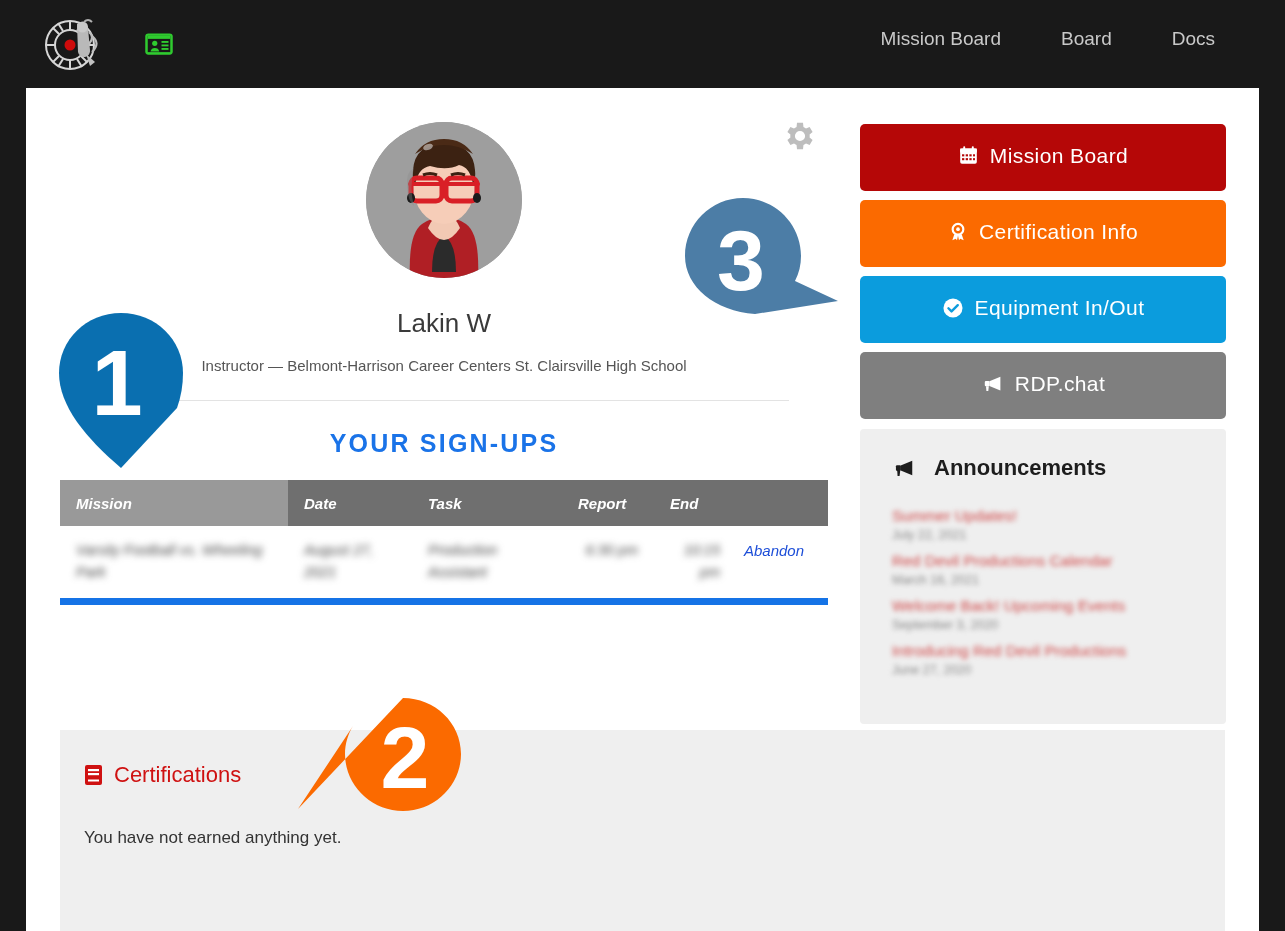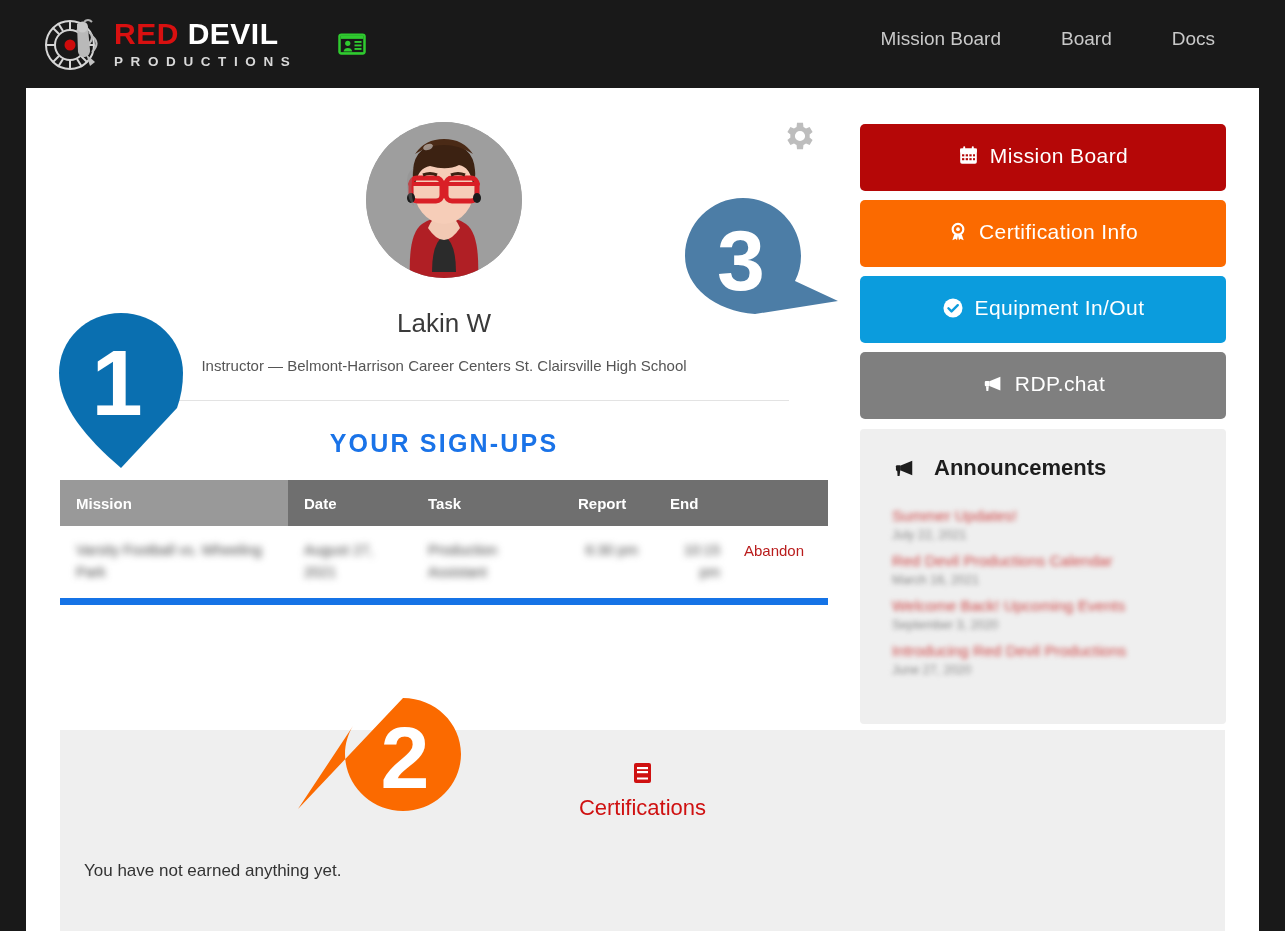--- a/index.html
+++ b/index.html
@@ -127,20 +127,21 @@
     letter-spacing: 2.2px;
     margin-top: 28px;
   }
 
   
   .signups-table {
     width: 768px;
     margin-top: 22px;
     border-collapse: collapse;
     table-layout: fixed;
+    font-style: italic;
   }
   .signups-table thead th {
     background: #6f6f6f;
     color: #ffffff;
     font-size: 15px;
     font-weight: bold;
     text-align: left;
     padding: 14px 16px;
     height: 46px;
   }
@@ -154,21 +155,21 @@
     line-height: 1.5;
     filter: blur(3.6px);
   }
   .signups-table tbody td.num { text-align: right; }
   .signups-table tbody td.action {
     filter: none;
     text-align: left;
     padding-left: 8px;
   }
   .abandon-link {
-    color: #b91c1c;
+    color: #1d4ed8;
     font-size: 15px;
     text-decoration: none;
     cursor: pointer;
   }
   .table-progress {
     width: 768px;
     height: 7px;
     background: #1573e6;
   }
 
@@ -179,21 +180,20 @@
     top: 642px;
     width: 1165px;
     height: 210px;
     background: #efefef;
     padding: 32px 24px;
   }
   .cert-head {
     display: flex;
     align-items: center;
     gap: 11px;
-    flex-direction: column;
   }
   .cert-head-text {
     color: #cf1111;
     font-size: 22px;
   }
   .cert-body {
     margin-top: 40px;
     font-size: 17px;
     color: #333;
   }
@@ -301,27 +301,20 @@
         </g>
         <circle cx="26" cy="31" r="5.5" fill="#cf0b0b"></circle>
         <path d="M33 10 a7 7 0 0 1 11 4 l2 22 a6 6 0 0 1 -12 2 z" fill="#b9b9b9"></path>
         <circle cx="38.5" cy="13" r="5.5" fill="#c9c9c9"></circle>
         <path d="M40 8 q4 -4 8 0" stroke="#b0b0b0" stroke-width="2" fill="none"></path>
         <path d="M45 18 q6 5 0 12" stroke="#bdbdbd" stroke-width="2.2" fill="none"></path>
         <path d="M48 22 q9 7 0 16" stroke="#bdbdbd" stroke-width="2.2" fill="none"></path>
         <path d="M42 40 l9 8 -5 4 z" fill="#c2c2c2"></path>
       </g>
     </svg>
-    <div class="brand-type">
-      <div class="brand-line1">
-        <span class="red">RED</span>
-        <span class="white">DEVIL</span>
-      </div>
-      <div class="brand-line2">PRODUCTIONS</div>
-    </div>
   </div>
 
   <svg class="badge-icon" viewBox="0 0 24 24">
     <rect x="1" y="3.5" width="22" height="17" rx="2.5" fill="#2fcb2f"></rect>
     <rect x="3" y="5.5" width="18" height="13" fill="#191919"></rect>
     <rect x="3" y="5.5" width="18" height="2.4" fill="#2fcb2f"></rect>
     <circle cx="8.6" cy="11.4" r="2.1" fill="#2fcb2f"></circle>
     <path d="M5.2 18 a3.6 3.6 0 0 1 7 0 z" fill="#2fcb2f"></path>
     <rect x="14" y="9.6" width="5.6" height="1.5" fill="#2fcb2f"></rect>
     <rect x="14" y="12.4" width="5.6" height="1.5" fill="#2fcb2f"></rect>

